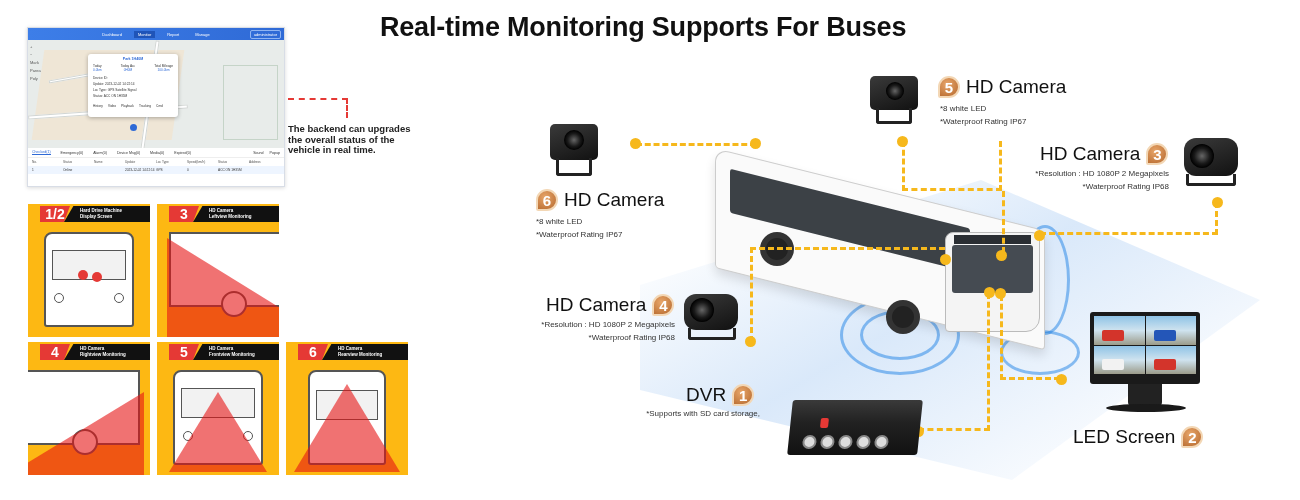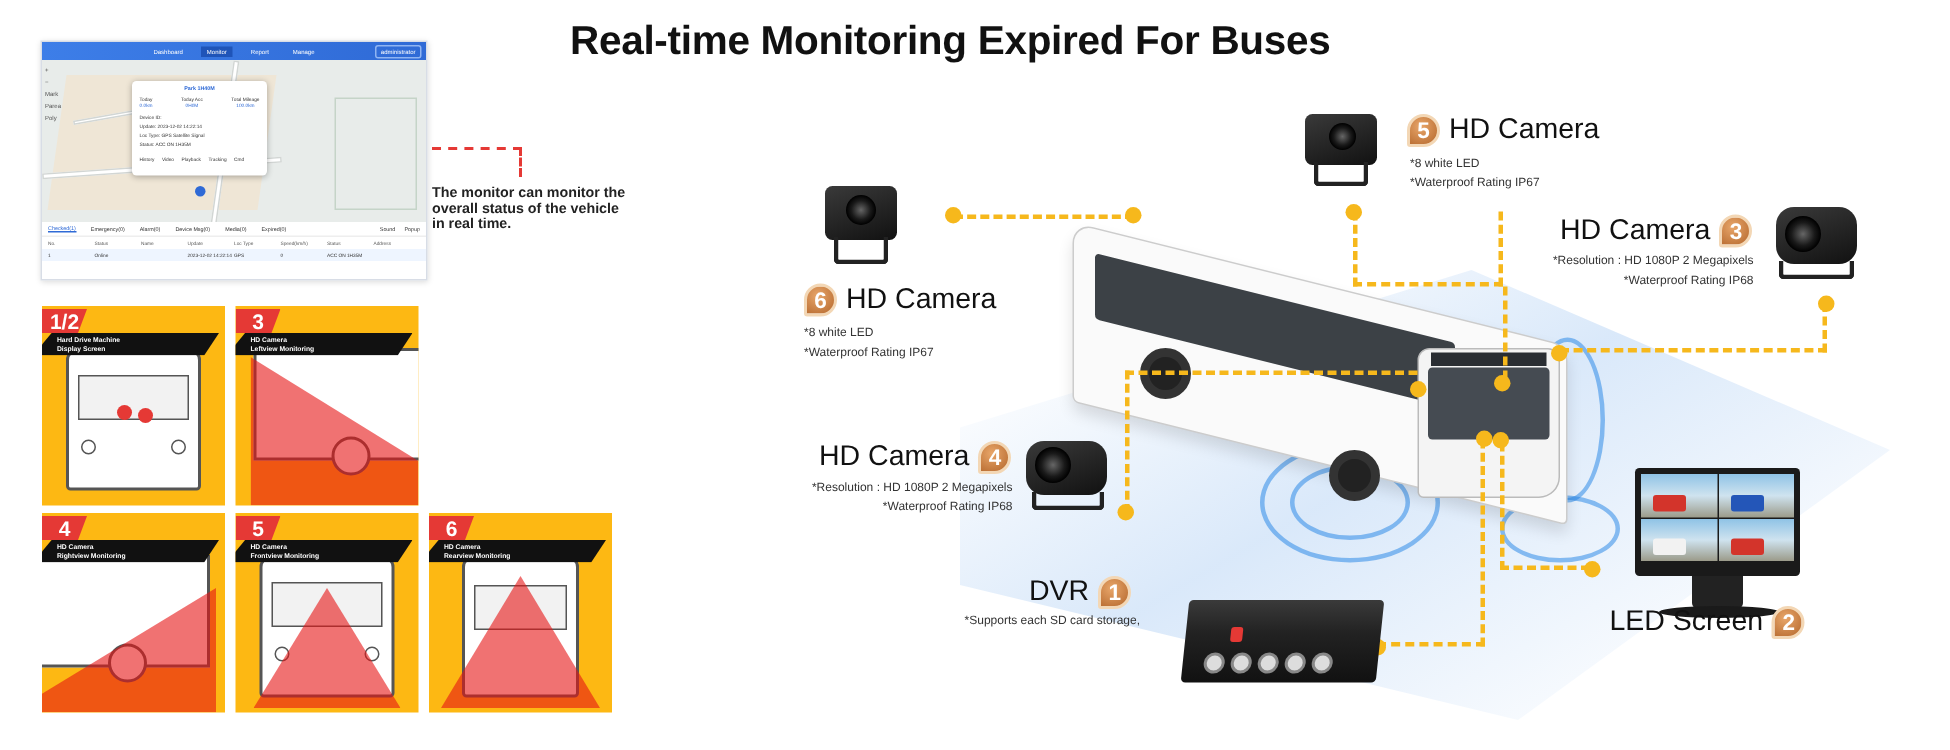--- a/index.html
+++ b/index.html
@@ -30,21 +30,21 @@
   .dash-tabs .right { position: absolute; right: 4px; display: flex; gap: 6px; }
   .dash-thead, .dash-row { display: flex; font-size: 3.2px; padding: 2px 4px; color: #555; }
   .dash-row { background: #eef5ff; color: #333; }
   .dash-thead span, .dash-row span { flex: 1; }
 
   .callout-line { left: 288px; top: 98px; width: 60px; height: 20px; border-top: 2px dashed #e53935; border-right: 2px dashed #e53935; }
   .callout-text { left: 288px; top: 124px; font-size: 9.5px; font-weight: bold; color: #222; line-height: 10.5px; width: 130px; }
 
   
   .tile { width: 122px; height: 133px; background: #fdb813; overflow: hidden; }
-  .tile-head { position: absolute; left: 0; top: 2px; height: 16px; width: 118px; display: flex; flex-direction: column; }
+  .tile-head { position: absolute; left: 12px; top: 2px; height: 16px; width: 118px; display: flex; }
   .tile-num { background: #e53935; color: #fff; font-weight: bold; font-size: 14px; width: 30px; height: 16px; display: flex; align-items: center; justify-content: center; clip-path: polygon(0 0, 100% 0, 80% 100%, 0 100%); }
   .tile-label { background: #111; color: #fff; font-size: 4.5px; font-weight: bold; padding: 2px 4px 2px 16px; margin-left: -6px; flex: 1; line-height: 5.5px; clip-path: polygon(10% 0, 100% 0, 92% 100%, 0 100%); }
   .tile-bus { position: absolute; left: 16px; top: 28px; width: 90px; height: 95px; border: 2px solid #555; border-radius: 8px 8px 3px 3px; background: #fff; }
   .tile-bus .win { position: absolute; left: 6px; top: 16px; right: 6px; height: 30px; border: 1.5px solid #555; background: #f2f2f2; }
   .tile-bus .lamp { position: absolute; bottom: 22px; width: 10px; height: 10px; border: 1.5px solid #555; border-radius: 50%; }
   .tile-side { position: absolute; left: 0; top: 28px; width: 122px; height: 75px; border: 2px solid #555; background: #fff; }
   .tile-side .wheel { position: absolute; bottom: -12px; width: 26px; height: 26px; border-radius: 50%; border: 2px solid #555; background: #fff; }
   .fov { position: absolute; background: rgba(230, 20, 20, 0.6); }
 
   
@@ -74,21 +74,21 @@
   .monitor { left: 1090px; top: 312px; width: 110px; height: 72px; background: #1a1a1a; border-radius: 3px; padding: 4px 4px 10px; }
   .monitor-grid { width: 100%; height: 100%; display: grid; grid-template-columns: 1fr 1fr; grid-template-rows: 1fr 1fr; gap: 1px; }
   .monitor-grid div { background: linear-gradient(180deg, #8fc3e6 0%, #cfe3ef 50%, #9b9b8a 100%); position: relative; }
   .truck { position: absolute; bottom: 4px; left: 8px; width: 22px; height: 11px; border-radius: 2px; }
   .monitor-stand { left: 1128px; top: 384px; width: 34px; height: 22px; background: #222; border-radius: 0 0 4px 4px; }
   .monitor-base { left: 1106px; top: 404px; width: 80px; height: 8px; background: #1a1a1a; border-radius: 50%; }
 </style>
 </head>
 <body>
 
-<div class="abs title">Real-time Monitoring Expired For Buses</div>
+<div class="abs title">Real-time Monitoring Supports For Buses</div>
 
 <div class="abs dash">
   <div class="dash-top">
     <span>Dashboard</span>
     <span class="active">Monitor</span>
     <span>Report</span>
     <span>Manage</span>
     <span class="user">administrator</span>
   </div>
   <div class="dash-map">
@@ -153,21 +153,21 @@
     <span></span>
     <span>2023-12-02 14:22:14</span>
     <span>GPS</span>
     <span>0</span>
     <span>ACC ON 1H35M</span>
     <span></span>
   </div>
 </div>
 
 <div class="abs callout-line"></div>
-<div class="abs callout-text">The monitor can monitor the overall status of the vehicle in real time.</div>
+<div class="abs callout-text">The backend can upgrades the overall status of the vehicle in real time.</div>
 
 <div class="abs tile" style="left:28px;top:204px;">
   <div class="tile-bus">
     <div class="win"></div>
     <div class="lamp" style="left:8px;"></div>
       <div class="lamp" style="right:8px;"></div>
     <div style="position:absolute;left:32px;top:36px;width:10px;height:10px;border-radius:50%;background:#e53935;"></div>
     <div style="position:absolute;left:46px;top:38px;width:10px;height:10px;border-radius:50%;background:#e53935;"></div>
   </div>
   <div class="tile-head">
@@ -334,21 +334,21 @@
   <div class="cam-box" style="left:2px;top:4px;width:54px;height:36px;border-radius:12px;"></div>
   <div class="cam-lens" style="left:8px;top:8px;width:24px;height:24px;"></div>
   <div class="cam-bracket" style="left:6px;top:38px;width:48px;height:12px;"></div>
 </div>
 
 <div class="abs cam-title" style="left:686px;top:384px;">
   <span>DVR</span>
   <span class="badge">1</span>
 </div>
 <div class="abs spec" style="left:530px;top:408px;text-align:right;width:230px;line-height:12.5px;">
-  <div>*Supports each SD card storage,</div>
+  <div>*Supports with SD card storage,</div>
 </div>
 <div class="abs dvr">
   <div class="dvr-port" style="left:14px;"></div>
   <div class="dvr-port" style="left:32px;"></div>
   <div class="dvr-port" style="left:50px;"></div>
   <div class="dvr-port" style="left:68px;"></div>
   <div class="dvr-port" style="left:86px;"></div>
   <div style="position:absolute;left:30px;top:18px;width:8px;height:10px;background:#e53935;border-radius:2px;"></div>
 </div>
 
@@ -363,16 +363,16 @@
     <div>
         <span class="truck" style="background:#f2f2f2;"></span>
       </div>
     <div>
         <span class="truck" style="background:#d3342b;"></span>
       </div>
   </div>
 </div>
 <div class="abs monitor-stand"></div>
 <div class="abs monitor-base"></div>
-<div class="abs cam-title" style="left:1073px;top:404px;justify-content:center;">
+<div class="abs cam-title" style="left:1073px;top:426px;justify-content:center;">
   <span>LED Screen</span>
   <span class="badge">2</span>
 </div>
 
 </body></html>

